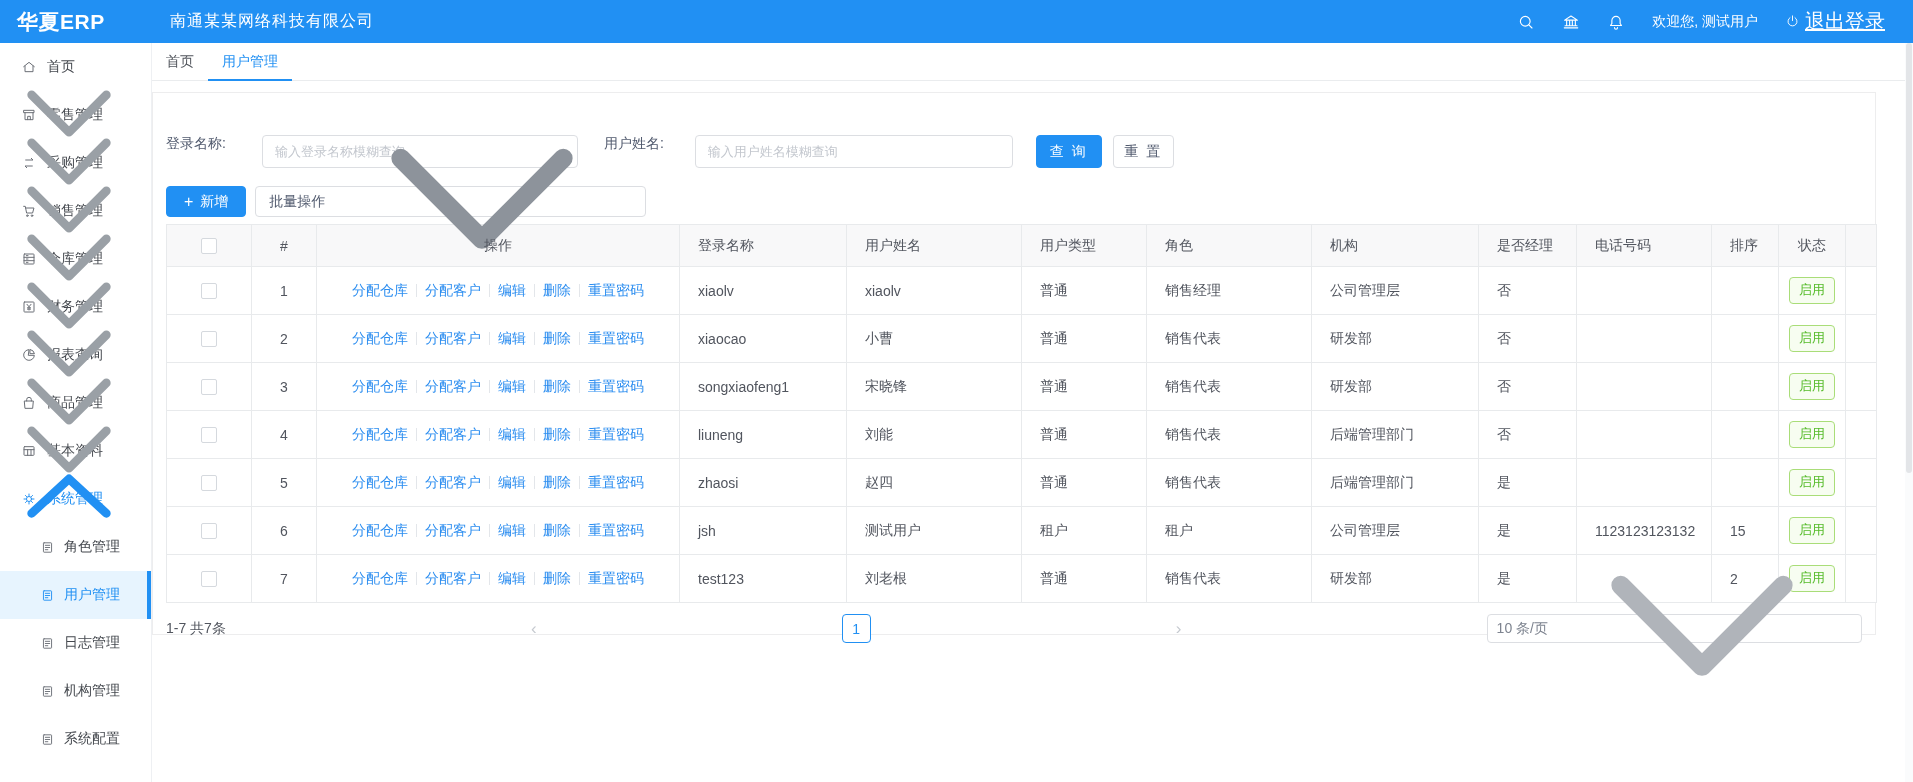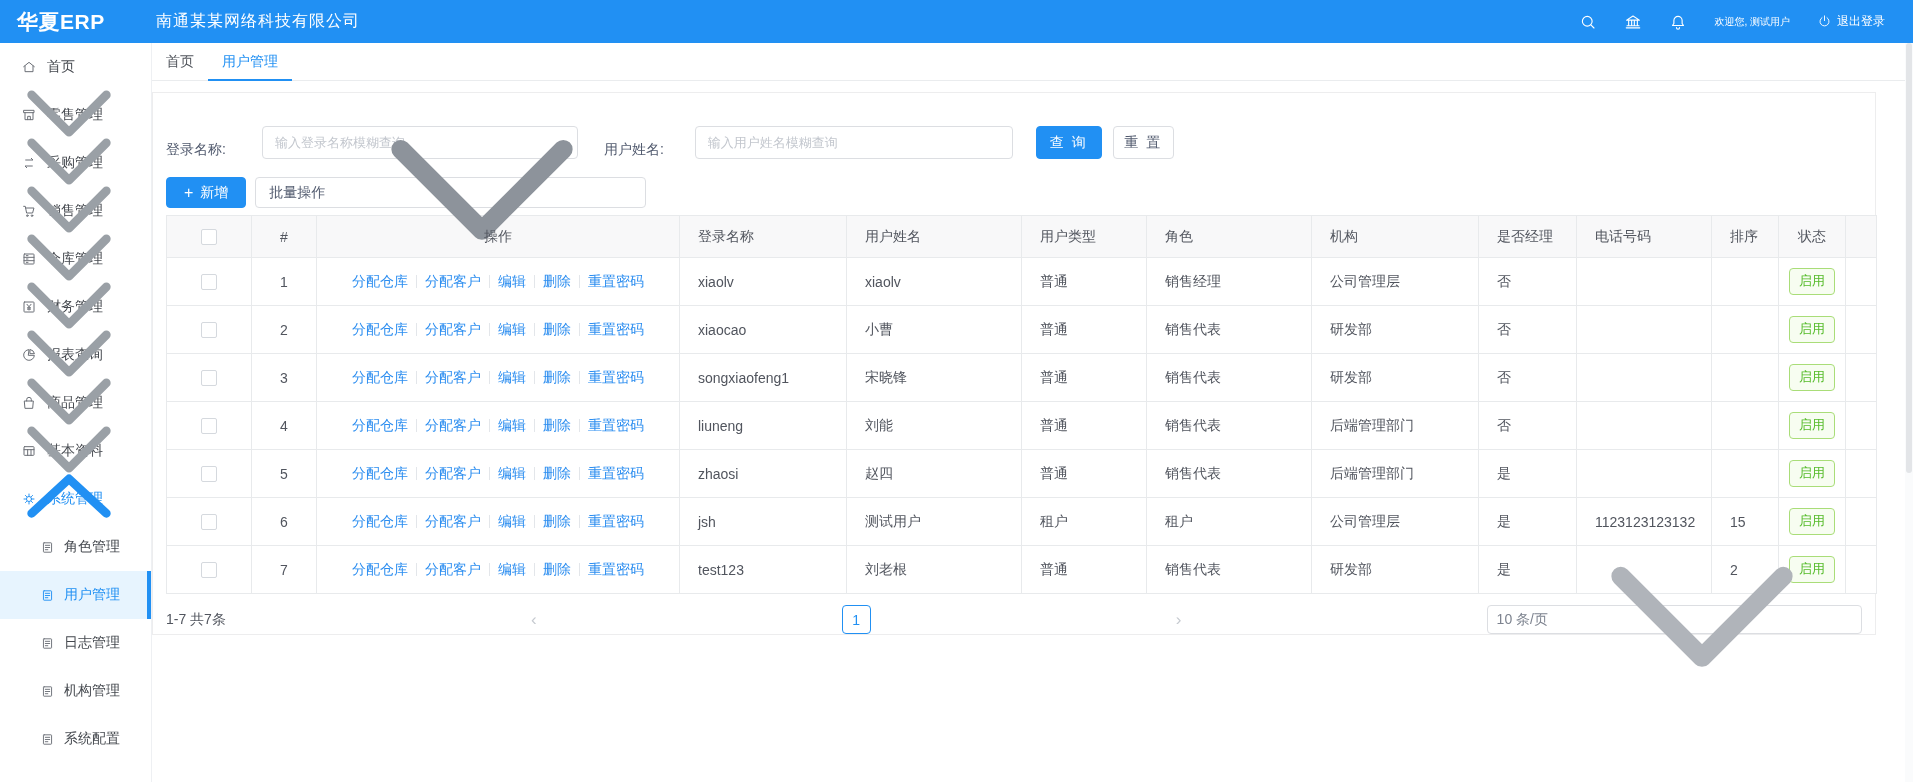--- a/index.html
+++ b/index.html
@@ -3,26 +3,26 @@
 <meta charset="utf-8">
 <style>
   * { box-sizing: border-box; }
   html,body { margin:0; padding:0; width:1913px; height:782px; overflow:hidden;
     font-family:"Liberation Sans","DejaVu Sans",sans-serif; }
   .app { position:relative; width:1913px; height:782px; background:#15803d; }
 
   
   .topbar { height:43px; background:#2190f3; display:flex; align-items:center; color:#fff; }
   .logo { width:152px; padding-left:17px; font-size:21px; font-weight:bold; letter-spacing:.5px; }
-  .company { font-size:16px; margin-left:4px; letter-spacing:1px; }
+  .company { font-size:16px; margin-left:18px; letter-spacing:1px; }
   .topbar-right { margin-left:auto; display:flex; align-items:center; gap:27px; padding-right:28px; }
   .tb-icon { width:18px; height:18px; display:inline-flex; cursor:pointer; }
   .tb-icon svg { width:18px; height:18px; }
-  .welcome { font-size:10px; }
-  .logout { display:flex; align-items:center; gap:5px; font-size:12px; cursor:pointer; }
+  .welcome { font-size:14px; }
+  .logout { display:flex; align-items:center; gap:5px; font-size:20px; cursor:pointer;text-decoration:underline; }
   .logout svg { width:15px; height:15px; }
 
   .main { display:flex; height:739px; }
 
   
   .sidebar { width:152px; height:100%; background:#fff; border-right:1px solid #eef0f3; flex:none; overflow:hidden; }
   .menu-item { position:relative; height:48px; display:flex; align-items:center; padding-left:21px;
     color:#45494f; font-size:14px; cursor:pointer; }
   .menu-item .mi-icon { width:16px; height:16px; margin-right:10px; color:#6b6f76; display:inline-flex; }
   .menu-item .mi-icon svg { width:16px; height:16px; }
@@ -39,21 +39,21 @@
 
   
   .content { flex:1; position:relative; background:#fff; min-width:0; }
   .tabbar { height:38px; border-bottom:1px solid #eaecee; display:flex; padding-left:0; }
   .tab { position:relative; padding:0 14px; line-height:37px; font-size:14px; color:#51555c; cursor:pointer; }
   .tab.active { color:#2190f3; }
   .tab.active::after { content:""; position:absolute; left:0; right:0; bottom:-1px; height:2px; background:#2190f3; }
 
   .card { margin:11px 37px 0 0; border:1px solid #ededee; height:543px; padding:0 13px; background:#fff; }
 
-  .filter-row { display:flex; align-items:flex-end; margin-top:33px; }
+  .filter-row { display:flex; align-items:flex-start; margin-top:42px; }
   .f-label { font-size:14px; color:#515a6e; }
   .f-input { height:33px; border:1px solid #dcdee2; border-radius:4px; padding:0 12px; font-size:13px;
     color:#515a6e; outline:none; font-family:inherit; }
   .f-input::placeholder { color:#c3c7ce; }
   .inp-login { width:316px; margin-left:36px; }
   .lbl-name { margin-left:26px; }
   .inp-name { width:318px; margin-left:31px; }
   .btn { height:33px; border-radius:4px; font-size:14px; cursor:pointer; border:1px solid transparent;
     display:inline-flex; align-items:center; justify-content:center; font-family:inherit; }
   .btn-primary { background:#2190f3; color:#fff; border-color:#2190f3; }

